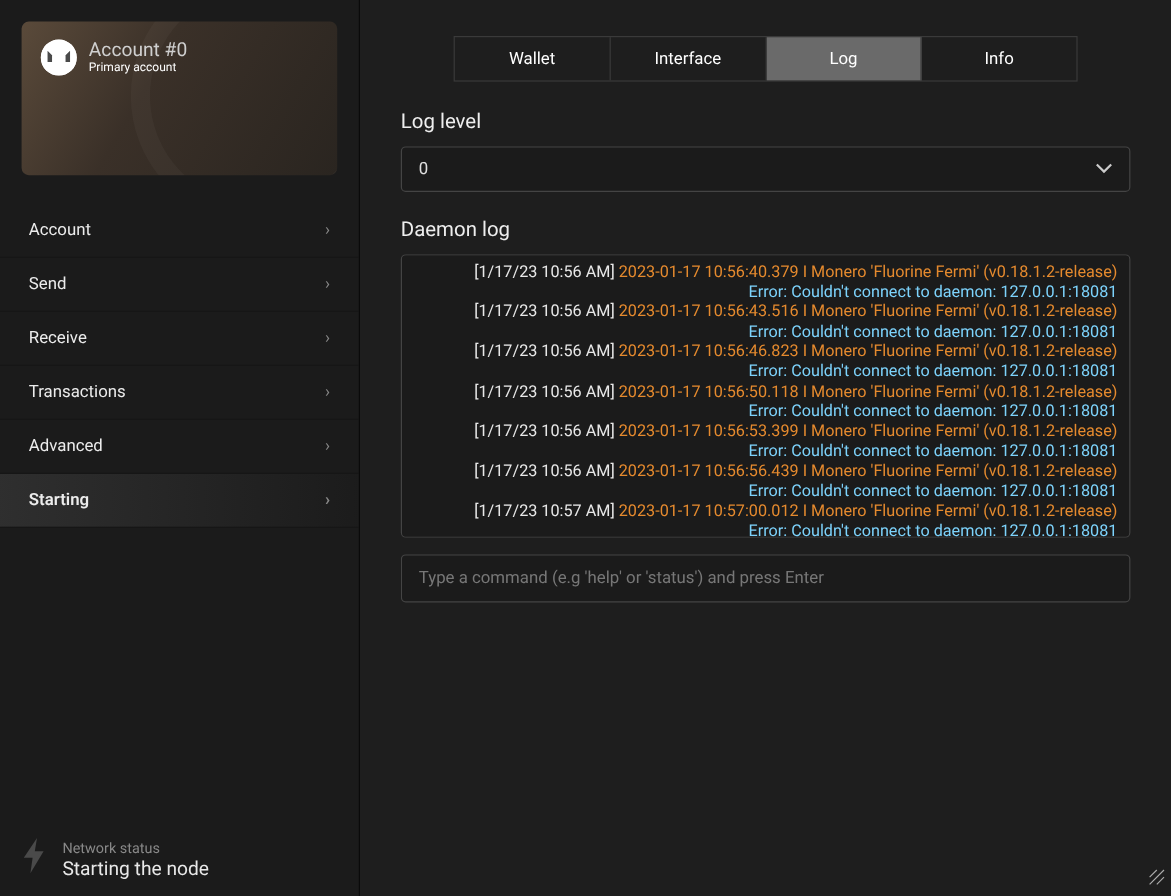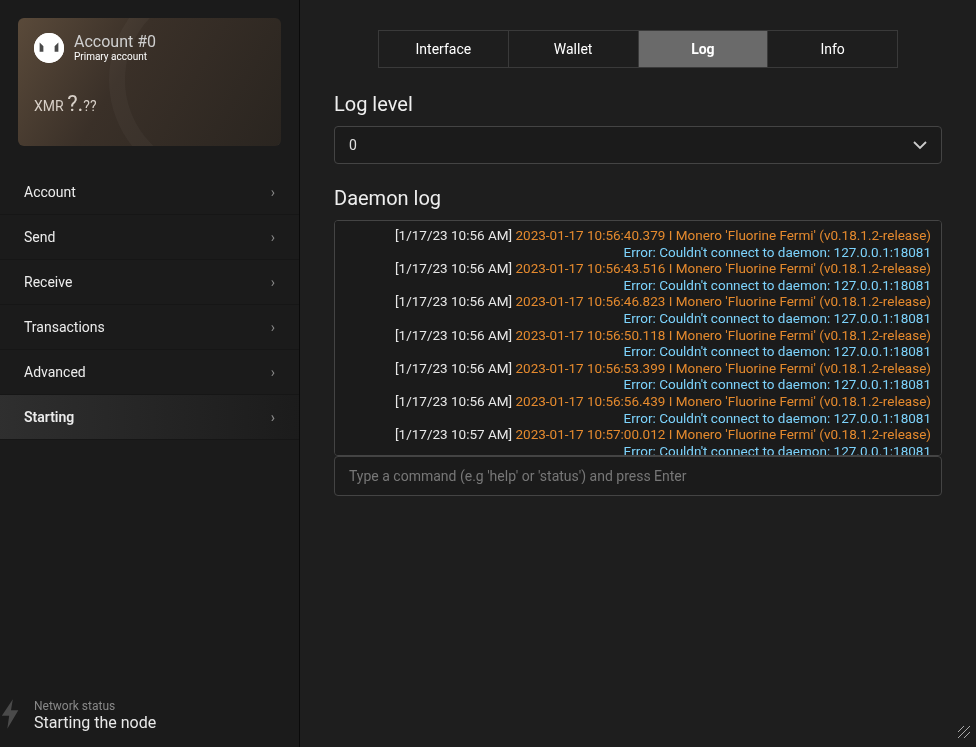--- a/index.html
+++ b/index.html
@@ -62,22 +62,22 @@
     color: #ececec;
     cursor: pointer;
   }
   .nav-item.active {
     background: linear-gradient(90deg, rgba(60,60,60,0.6), rgba(30,30,30,0.2));
     font-weight: 600;
   }
   .chevron { color: #888; font-size: 14px; }
   .network-status {
     position: absolute;
-    bottom: 12px; left: 0;
-    display: flex; gap: 12px; align-items: flex-start;
+    bottom: 12px; left: 18px;
+    display: flex; gap: 12px; align-items: center;
   }
   .bolt { color: #555; font-size: 26px; }
   .ns-label { font-size: 12px; color: #888; }
   .ns-text { font-size: 16px; color: #e8e8e8; }
   .main {
     flex: 1;
     padding: 22px 34px;
     background: #1e1e1e;
     overflow: hidden;
   }
@@ -90,22 +90,22 @@
   .tab {
     flex: 1;
     text-align: center;
     padding: 10px 0;
     font-size: 14px;
     color: #fff;
     border-right: 1px solid #3a3a3a;
     cursor: pointer;
   }
   .tab:last-child { border-right: none; }
-  .tab.active { background: #6a6a6a; font-weight: 700; }
-  .section-label { font-size: 20px; color: #eee; margin: 12px 0 10px 0; }
+  .tab.active { background: #6a6a6a; font-weight: 400; }
+  .section-label { font-size: 17px; color: #eee; margin: 12px 0 10px 0; }
   .select-box {
     border: 1px solid #444;
     border-radius: 4px;
     padding: 10px 14px;
     display: flex; justify-content: space-between; align-items: center;
     font-size: 14px;
     background: #1b1b1b;
     cursor: pointer;
     margin-bottom: 22px;
   }
@@ -120,20 +120,21 @@
     font-size: 13.5px;
     line-height: 1.23;
     text-align: right;
   }
   .log-entry { white-space: normal; }
   .log-ts { color: #e8e8e8; }
   .log-info { color: #e58a2e; }
   .log-err { color: #7dd3fc; display: block; }
   .cmd-input {
     width: 100%;
+    margin-top: 14px;
     border: 1px solid #444;
     border-radius: 4px;
     background: #1b1b1b;
     color: #e0e0e0;
     padding: 11px 14px;
     font-size: 14px;
     font-family: inherit;
   }
   .cmd-input::placeholder { color: #777; }
   .resize-handle {
@@ -157,24 +158,20 @@
         <svg viewBox="0 0 32 32">
             <circle cx="16" cy="16" r="16" fill="#fff"></circle>
             <path d="M6 10v10h4v-6l6 6 6-6v6h4V10l-10 10z" fill="#4a4a4a"></path>
           </svg>
       </div>
       <div class="account-text">
         <div class="account-number">Account #0</div>
         <div class="account-name">Primary account</div>
       </div>
     </div>
-    <div class="balance">
-      <span>XMR</span>
-      <span class="big">?.</span><span>??</span>
-    </div>
   </div>
 
   <div class="nav" id="nav">
       <div class="nav-item">
         <span>Account</span>
         <span class="chevron">›</span>
       </div>
       <div class="nav-item">
         <span>Send</span>
         <span class="chevron">›</span>
@@ -205,22 +202,22 @@
     </div>
     <div>
       <div class="ns-label">Network status</div>
       <div class="ns-text">Starting the node</div>
     </div>
   </div>
 </div>
 
 <div class="main">
   <div class="tabs" id="tabs">
+      <div class="tab">Wallet</div>
       <div class="tab">Interface</div>
-      <div class="tab">Wallet</div>
       <div class="tab active">Log</div>
       <div class="tab">Info</div>
     </div>
 
   <div class="section-label">Log level</div>
   <div class="select-box">
     <span>0</span>
     <span class="select-chevron">
       <svg width="14" height="10" viewBox="0 0 14 10">
           <path d="M1 2l6 6 6-6" stroke="#ccc" stroke-width="1.8" fill="none"></path>

